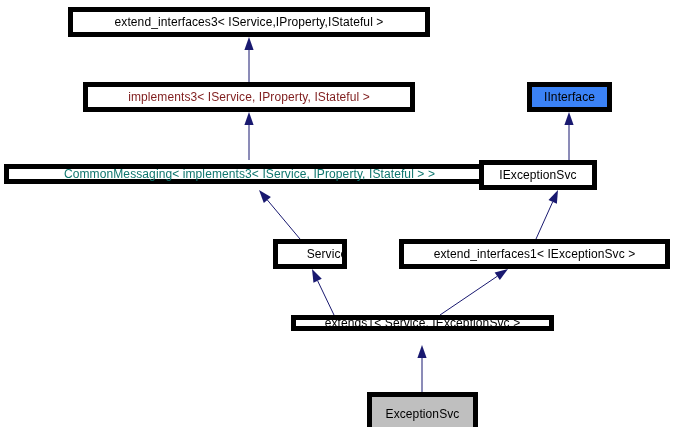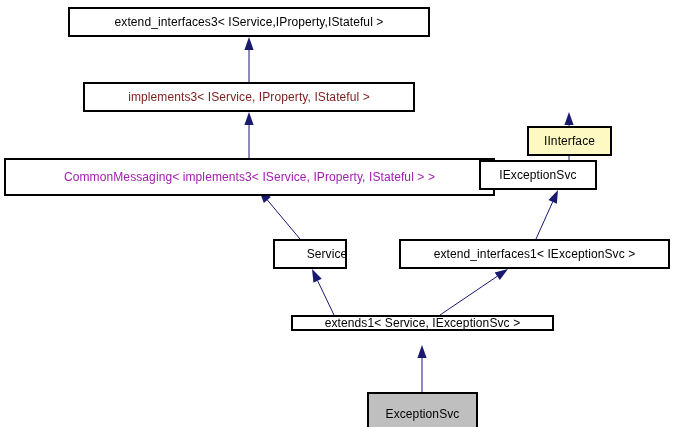--- a/index.html
+++ b/index.html
@@ -19,21 +19,21 @@
     position: absolute;
     left: 0;
     top: 0;
     width: 675px;
     height: 427px;
     pointer-events: none;
   }
   .node {
     position: absolute;
     box-sizing: border-box;
-    border: 2px solid #000000;
+    border: 5px solid #000000;
     background: #ffffff;
     color: #000000;
     font-size: 12px;
     line-height: 1;
     display: flex;
     align-items: center;
     justify-content: center;
     white-space: nowrap;
     letter-spacing: 0.1px;
   }
@@ -83,24 +83,24 @@
         <polygon points="422,345 426.6,358 417.4,358" fill="#191970"></polygon>
       </g>
     </svg>
   <div id="node-layer">
       <div class="node" style="left: 68px; top: 7px; width: 362px; height: 30px; border-color: rgb(0, 0, 0); color: rgb(0, 0, 0); background: rgb(255, 255, 255);">
         <span class="node-label">extend_interfaces3&lt; IService,IProperty,IStateful &gt;</span>
       </div>
       <div class="node" style="left: 83px; top: 82px; width: 332px; height: 30px; border-color: rgb(0, 0, 0); color: #7f1d1d; background: rgb(255, 255, 255);">
         <span class="node-label">implements3&lt; IService, IProperty, IStateful &gt;</span>
       </div>
-      <div class="node" style="left: 527px; top: 82px; width: 85px; height: 30px; border-color: rgb(0, 0, 0); color: rgb(0, 0, 0); background: #fef9c3; margin-top: 44px;">
+      <div class="node" style="left: 527px; top: 82px; width: 85px; height: 30px; border-color: rgb(0, 0, 0); color: rgb(0, 0, 0); background: #3b82f6;">
         <span class="node-label">IInterface</span>
       </div>
-      <div class="node" style="left: 4px; top: 158px; width: 491px; height: 38px; border-color: rgb(0, 0, 0); color: #a21caf; background: rgb(255, 255, 255);">
+      <div class="node" style="left: 4px; top: 164px; width: 491px; height: 20px; border-color: rgb(0, 0, 0); color: #0f766e; background: rgb(255, 255, 255);">
         <span class="node-label">CommonMessaging&lt; implements3&lt; IService, IProperty, IStateful &gt; &gt;</span>
       </div>
       <div class="node" style="left: 479px; top: 160px; width: 118px; height: 30px; border-color: rgb(0, 0, 0); color: rgb(0, 0, 0); background: rgb(255, 255, 255);">
         <span class="node-label">IExceptionSvc</span>
       </div>
       <div class="node" style="left: 273px; top: 239px; width: 74px; height: 30px; border-color: rgb(0, 0, 0); color: rgb(0, 0, 0); background: rgb(255, 255, 255); padding-left: 34px;">
         <span class="node-label">Service</span>
       </div>
       <div class="node" style="left: 399px; top: 239px; width: 271px; height: 30px; border-color: rgb(0, 0, 0); color: rgb(0, 0, 0); background: rgb(255, 255, 255);">
         <span class="node-label">extend_interfaces1&lt; IExceptionSvc &gt;</span>

